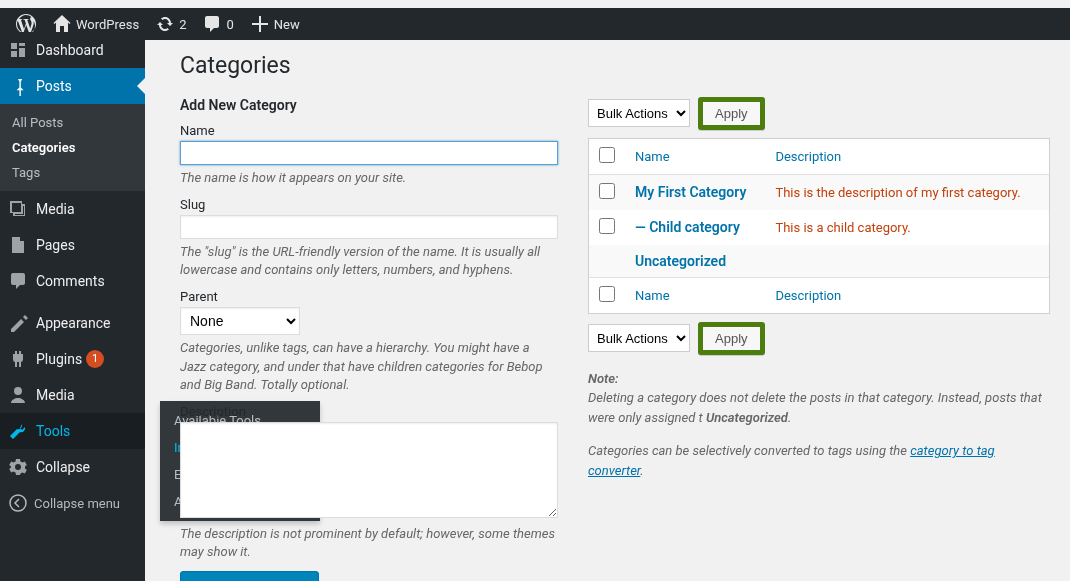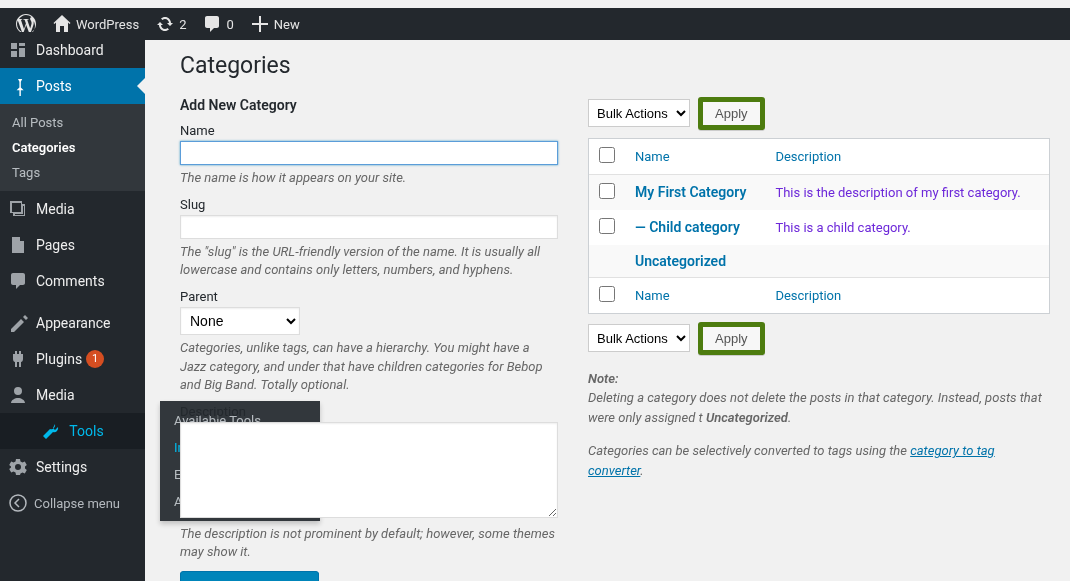--- a/index.html
+++ b/index.html
@@ -11,21 +11,21 @@
 .adminbar .icon { display: inline-block; width: 20px; height: 20px; }
 .adminbar .count { margin-left: 4px; }
 
 
 .sidebar { position: absolute; top: 32px; left: 0; bottom: 0; width: 145px; background: #23282d; color: #eee; }
 .menu-item { display: flex; align-items: center; padding: 8px 8px; color: #eee; cursor: pointer; font-size: 14px; }
 .menu-item .icon { width: 20px; height: 20px; margin-right: 8px; color: #9ea3a8; }
 .menu-item.current { background: #0073aa; color: #fff; position: relative; }
 .menu-item.current::after { content: ""; position: absolute; right: 0; top: 50%; transform: translateY(-50%); border: 8px solid transparent; border-right-color: #f1f1f1; }
 .menu-item.current .icon { color: #fff; }
-.menu-item.open { background: #191e23; color: #00b9eb; justify-content: center; }
+.menu-item.open { background: #191e23; color: #00b9eb; }
 .menu-item.open .icon { color: #00b9eb; }
 .submenu { background: #32373c; padding: 6px 0; }
 .submenu .sub { padding: 5px 12px; color: rgba(240,245,250,.7); font-size: 13px; cursor: pointer; }
 .submenu .sub.current { color: #fff; font-weight: 600; }
 .badge { background: #d54e21; color: #fff; border-radius: 9px; min-width: 18px; height: 18px; line-height: 18px; font-size: 11px; text-align: center; display: inline-block; margin-left: 4px; padding: 0 5px; }
 .collapse { display: flex; align-items: center; padding: 8px; color: #b4b9be; font-size: 13px; cursor: pointer; }
 .collapse .icon { width: 20px; height: 20px; margin-right: 6px; }
 
 
 .flyout { position: absolute; left: 160px; background: #32373c; min-width: 160px; padding: 6px 0; box-shadow: 0 3px 5px rgba(0,0,0,.2); }
@@ -55,21 +55,21 @@
 .button { background: #f7f7f7; border: 5px solid #4d7c0f; padding: 4px 12px; font-size: 13px; border-radius: 3px; cursor: pointer; color: #555; box-shadow: 0 1px 0 #ccc; }
 table.wp-list { width: 100%; border-spacing: 0; border: 1px solid #ccd0d4; background: #fff; }
 table.wp-list th, table.wp-list td { padding: 8px 10px; text-align: left; vertical-align: middle; }
 table.wp-list thead th { border-bottom: 1px solid #e1e1e1; font-weight: 400; }
 table.wp-list tfoot th { border-top: 1px solid #e1e1e1; font-weight: 400; }
 table.wp-list thead th a, table.wp-list tfoot th a { color: #0073aa; text-decoration: none; }
 table.wp-list tbody tr:nth-child(odd) { background: #f9f9f9; }
 table.wp-list .check-column { width: 30px; }
 table.wp-list .check-column input { margin: 0; }
 table.wp-list td.name a { color: #0073aa; text-decoration: none; font-weight: 600; font-size: 14px; }
-table.wp-list td.desc { color: #6d28d9; font-size: 13px; }
+table.wp-list td.desc { color: #c2410c; font-size: 13px; }
 .tablenav.bottom { margin-top: 8px; }
 .note { font-size: 13px; font-style: italic; color: #666; margin-top: 14px; line-height: 1.5; }
 .note strong { font-weight: 600; }
 .note a { color: #0073aa; text-decoration: underline; font-style: italic; }
 
 input[type=checkbox] { width: 16px; height: 16px; border: 1px solid #b4b9be; background: #fff; }
 
 svg { fill: currentColor; }
 </style>
 </head>
@@ -166,21 +166,21 @@
   <div class="menu-item open" style="position:relative;">
     <svg class="icon" viewBox="0 0 20 20">
         <path d="M14 3a4 4 0 01-5 5l-7 7 3 3 7-7a4 4 0 005-5l-3 3-2-2z"></path>
       </svg>
     <span>Tools</span>
   </div>
   <div class="menu-item">
     <svg class="icon" viewBox="0 0 20 20">
         <path d="M8 2h4l.5 2.5 2 1 2.3-1 2 3.5-1.8 1.5v2l1.8 1.5-2 3.5-2.3-1-2 1L12 18H8l-.5-2.5-2-1-2.3 1-2-3.5L3 10.5v-1L1.2 8l2-3.5 2.3 1 2-1zM10 7a3 3 0 100 6 3 3 0 000-6z"></path>
       </svg>
-    <span>Settings</span>
+    <span>Collapse</span>
   </div>
   <div class="collapse">
     <svg class="icon" viewBox="0 0 20 20">
         <circle cx="10" cy="10" r="8" fill="none" stroke="currentColor" stroke-width="1.5"></circle>
         <path d="M11 6l-4 4 4 4" fill="none" stroke="currentColor" stroke-width="1.5"></path>
       </svg>
     <span>Collapse menu</span>
   </div>
 
   <div class="flyout" style="top:369px;">

